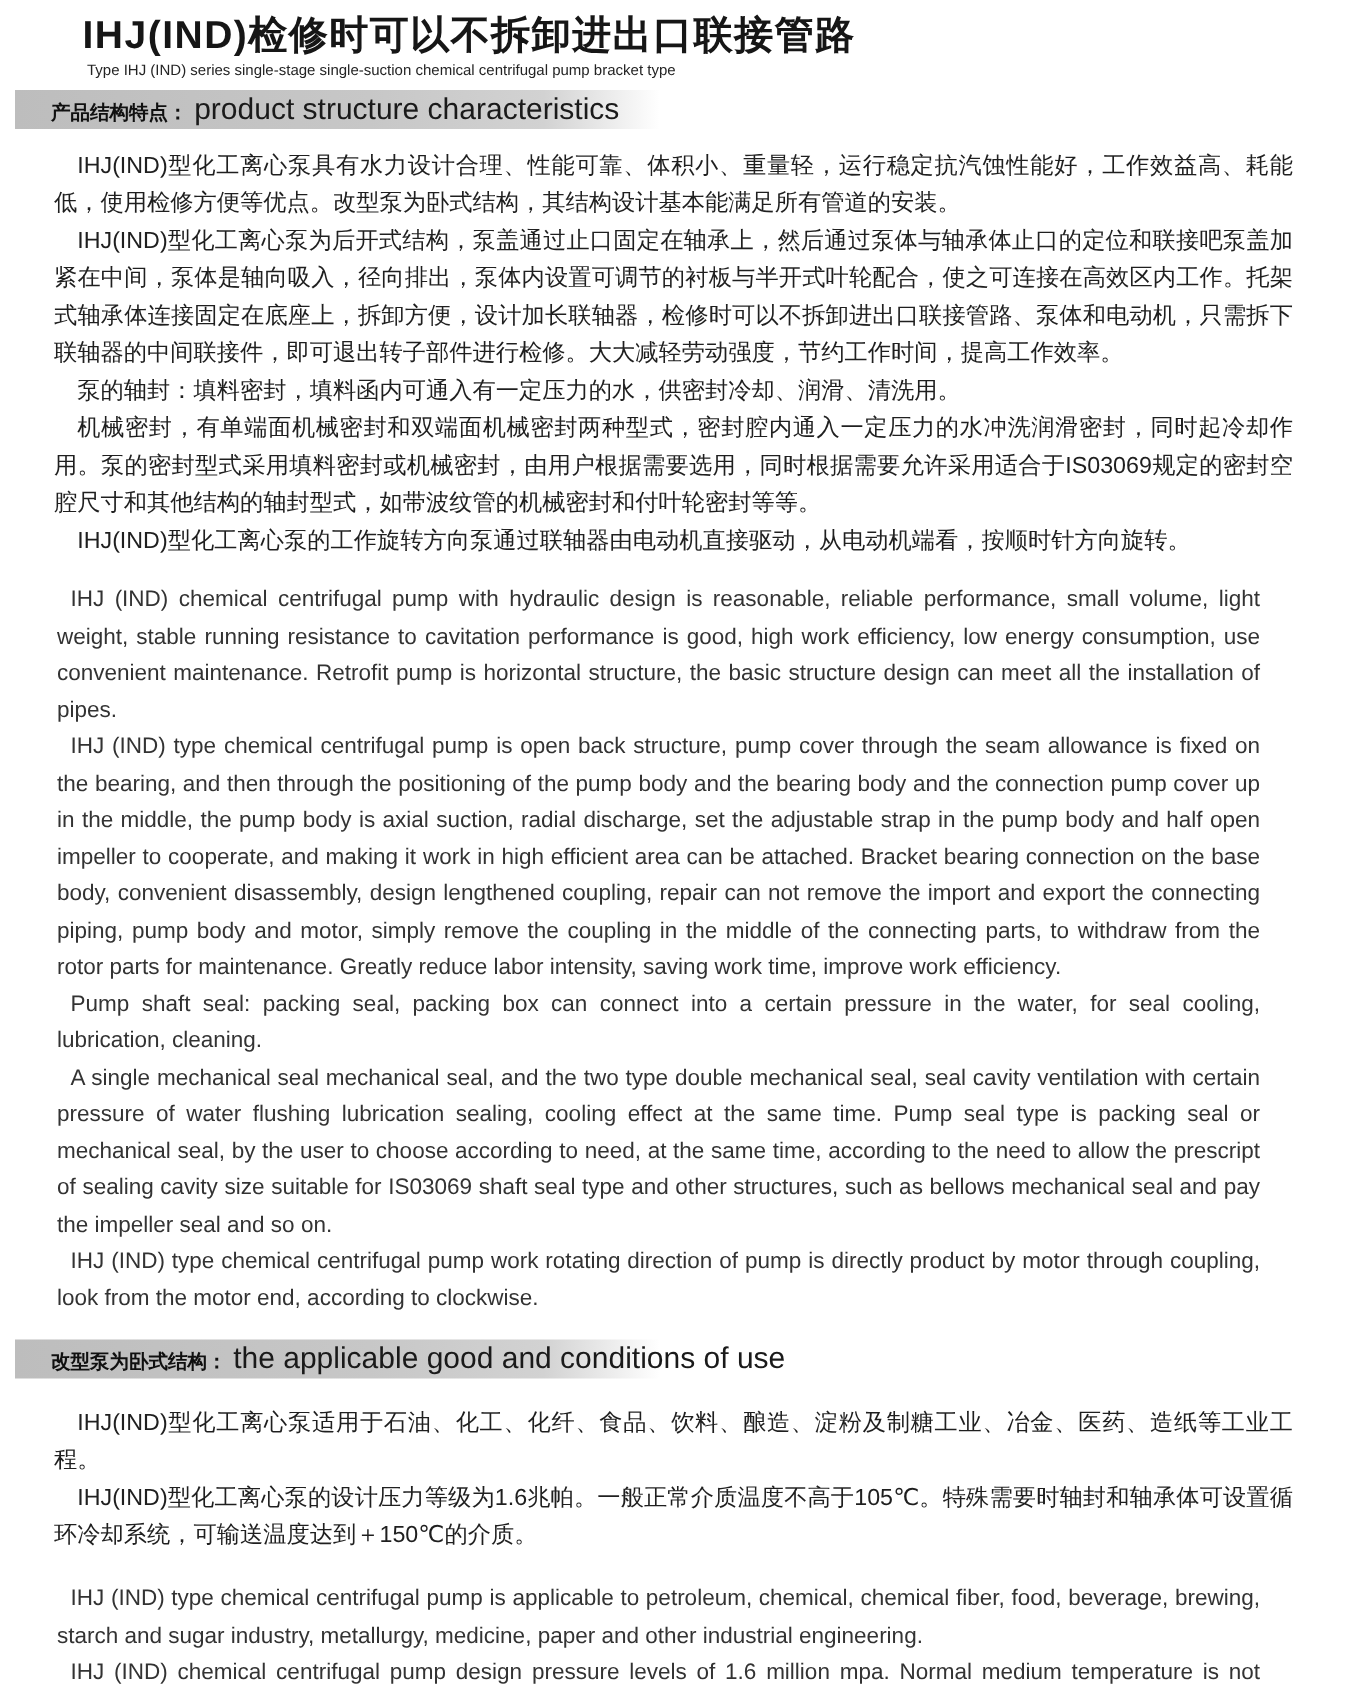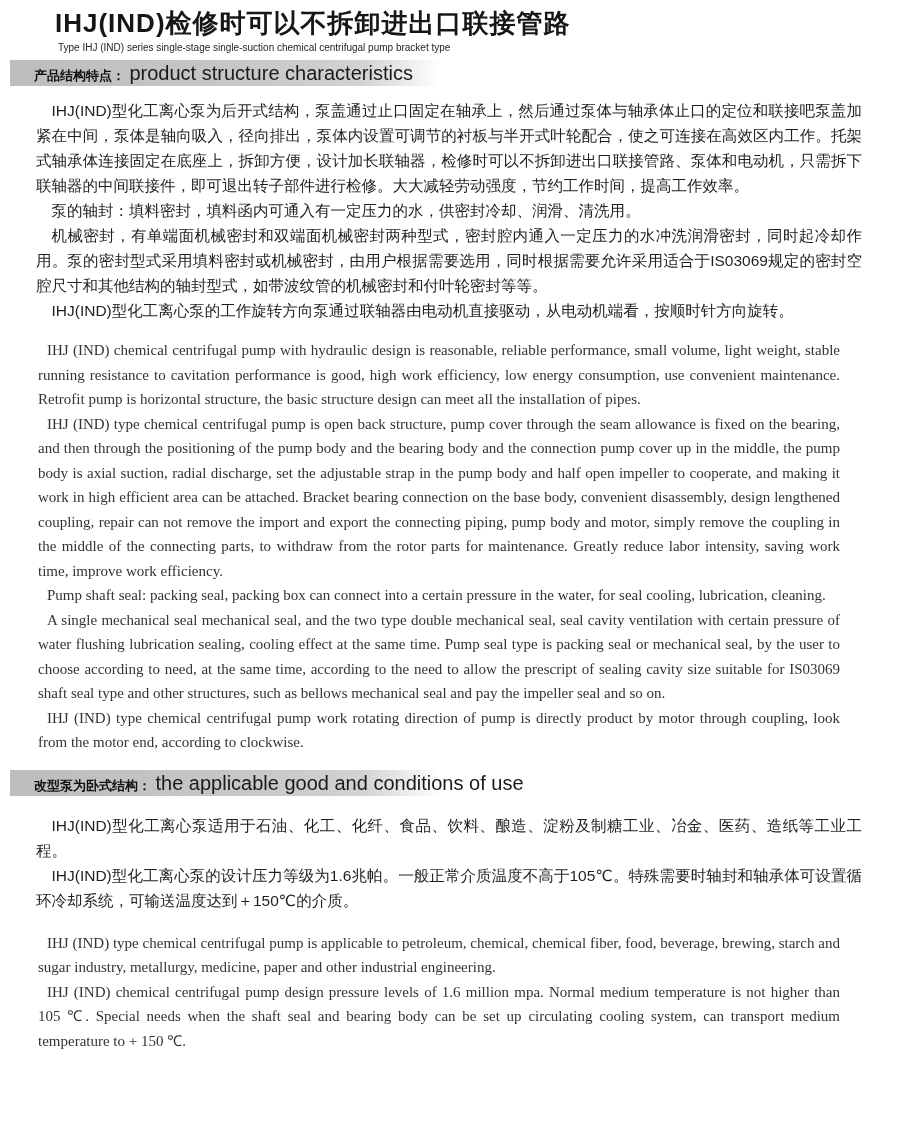--- a/index.html
+++ b/index.html
@@ -66,21 +66,20 @@
   .cn-block p {
     margin: 0;
     font-size: 15.5px;
     line-height: 25px;
     text-align: justify;
     text-indent: 1em;
     color: #1f1f1f;
   }
   .en-block {
     margin: 15px 60px 0 38px;
-    font-family: Liberation Serif, serif;
   }
   .en-block p {
     margin: 0;
     font-size: 15px;
     line-height: 24.5px;
     text-align: justify;
     text-indent: 9px;
     color: #333333;
   }
 </style>
@@ -94,20 +93,21 @@
 
   <div class="section-heading">
     <div class="heading-bar"></div>
     <div class="heading-text">
       <span class="heading-cn">产品结构特点：</span>
       <span class="heading-en">product structure characteristics</span>
     </div>
   </div>
 
   <div class="cn-block">
+    <p>IHJ(IND)型化工离心泵具有水力设计合理、性能可靠、体积小、重量轻，运行稳定抗汽蚀性能好，工作效益高、耗能低，使用检修方便等优点。改型泵为卧式结构，其结构设计基本能满足所有管道的安装。</p>
     <p>IHJ(IND)型化工离心泵为后开式结构，泵盖通过止口固定在轴承上，然后通过泵体与轴承体止口的定位和联接吧泵盖加紧在中间，泵体是轴向吸入，径向排出，泵体内设置可调节的衬板与半开式叶轮配合，使之可连接在高效区内工作。托架式轴承体连接固定在底座上，拆卸方便，设计加长联轴器，检修时可以不拆卸进出口联接管路、泵体和电动机，只需拆下联轴器的中间联接件，即可退出转子部件进行检修。大大减轻劳动强度，节约工作时间，提高工作效率。</p>
     <p>泵的轴封：填料密封，填料函内可通入有一定压力的水，供密封冷却、润滑、清洗用。</p>
     <p>机械密封，有单端面机械密封和双端面机械密封两种型式，密封腔内通入一定压力的水冲洗润滑密封，同时起冷却作用。泵的密封型式采用填料密封或机械密封，由用户根据需要选用，同时根据需要允许采用适合于IS03069规定的密封空腔尺寸和其他结构的轴封型式，如带波纹管的机械密封和付叶轮密封等等。</p>
     <p>IHJ(IND)型化工离心泵的工作旋转方向泵通过联轴器由电动机直接驱动，从电动机端看，按顺时针方向旋转。</p>
   </div>
 
   <div class="en-block">
     <p>IHJ (IND) chemical centrifugal pump with hydraulic design is reasonable, reliable performance, small volume, light weight, stable running resistance to cavitation performance is good, high work efficiency, low energy consumption, use convenient maintenance. Retrofit pump is horizontal structure, the basic structure design can meet all the installation of pipes.</p>
     <p>IHJ (IND) type chemical centrifugal pump is open back structure, pump cover through the seam allowance is fixed on the bearing, and then through the positioning of the pump body and the bearing body and the connection pump cover up in the middle, the pump body is axial suction, radial discharge, set the adjustable strap in the pump body and half open impeller to cooperate, and making it work in high efficient area can be attached. Bracket bearing connection on the base body, convenient disassembly, design lengthened coupling, repair can not remove the import and export the connecting piping, pump body and motor, simply remove the coupling in the middle of the connecting parts, to withdraw from the rotor parts for maintenance. Greatly reduce labor intensity, saving work time, improve work efficiency.</p>
     <p>Pump shaft seal: packing seal, packing box can connect into a certain pressure in the water, for seal cooling, lubrication, cleaning.</p>

